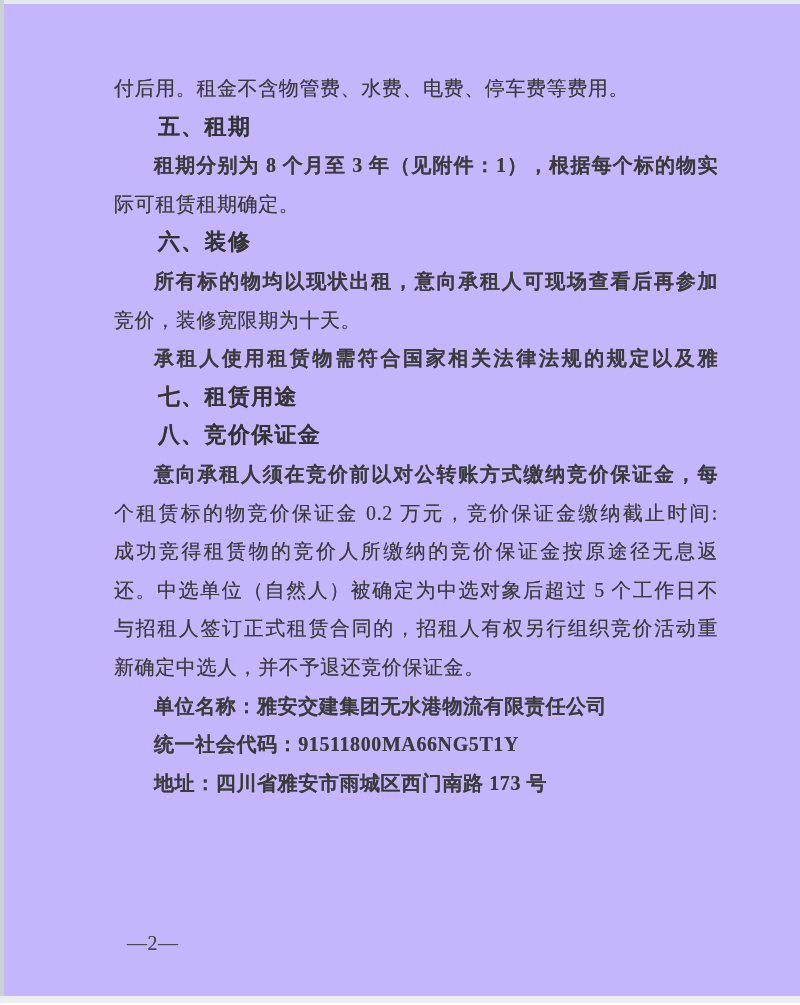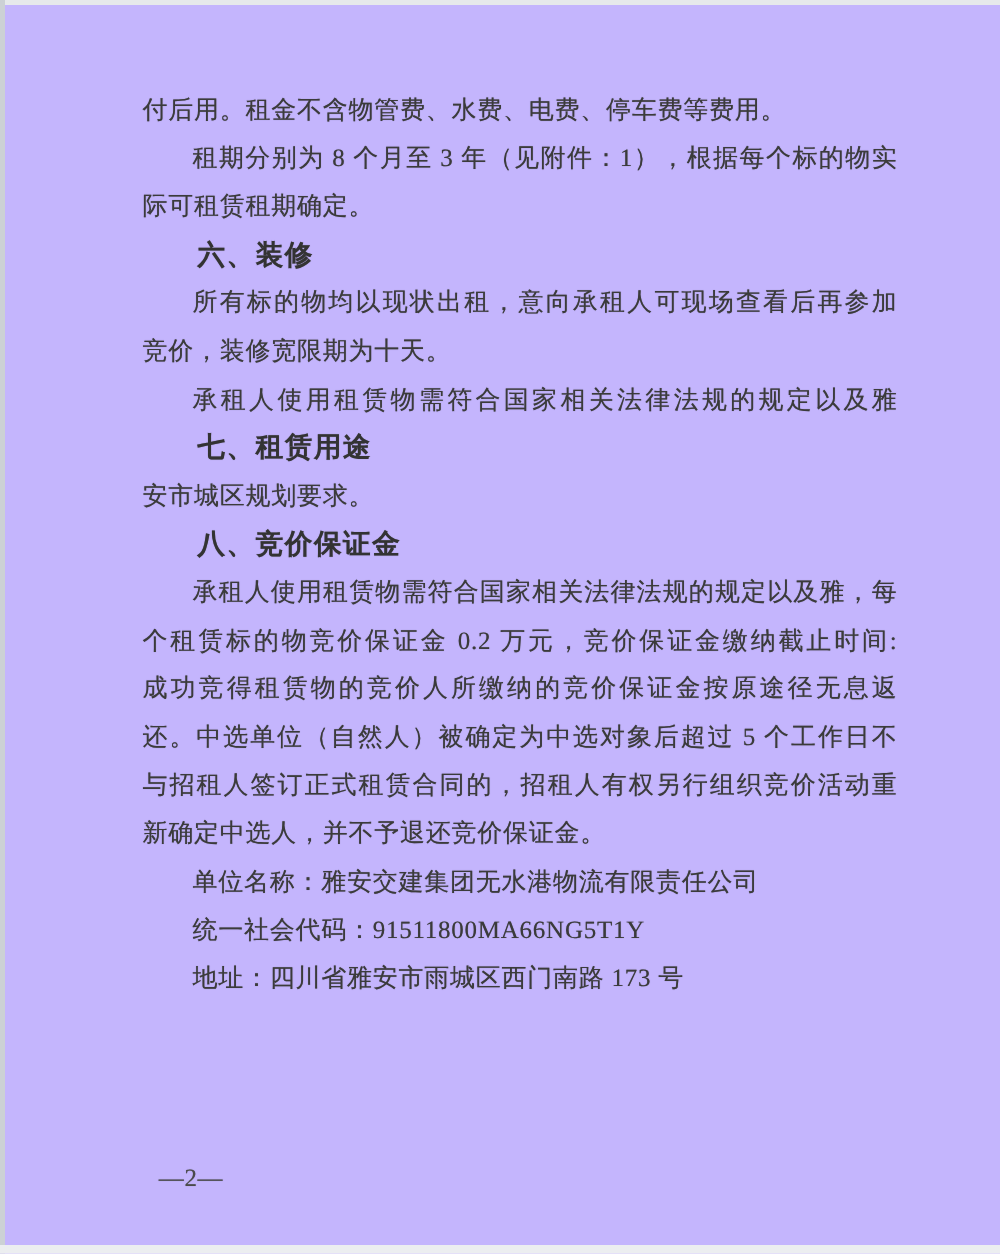--- a/index.html
+++ b/index.html
@@ -45,20 +45,21 @@
     line-height: 38.6px;
     letter-spacing: 0.6px;
     text-shadow: 0 0 0.6px rgba(60,60,60,0.65);
     white-space: normal;
   }
   .ln {
     min-height: 38.6px;
   }
   .ind {
     text-indent: 2em;
+    font-weight: bold;
   }
   .just {
     text-align: justify;
     text-align-last: justify;
   }
   .head {
     font-family: "Liberation Sans", "DejaVu Sans", sans-serif;
     font-weight: bold;
     font-size: 22px;
     letter-spacing: 1.3px;
@@ -78,30 +79,30 @@
 </head>
 <body>
 
 <div class="page">
   <div class="edge-top"></div>
   <div class="edge-left"></div>
   <div class="edge-bottom"></div>
 
   <div class="content">
     <div class="ln">付后用。租金不含物管费、水费、电费、停车费等费用。</div>
+    <div class="ln ind head">五、租期</div>
     <div class="ln ind just">租期分别为 8 个月至 3 年（见附件：1），根据每个标的物实</div>
     <div class="ln">际可租赁租期确定。</div>
     <div class="ln ind head">六、装修</div>
     <div class="ln ind just">所有标的物均以现状出租，意向承租人可现场查看后再参加</div>
     <div class="ln">竞价，装修宽限期为十天。</div>
     <div class="ln ind just">承租人使用租赁物需符合国家相关法律法规的规定以及雅</div>
     <div class="ln ind head">七、租赁用途</div>
-    <div class="ln">安市城区规划要求。</div>
     <div class="ln ind head">八、竞价保证金</div>
-    <div class="ln ind just">承租人使用租赁物需符合国家相关法律法规的规定以及雅，每</div>
+    <div class="ln ind just">意向承租人须在竞价前以对公转账方式缴纳竞价保证金，每</div>
     <div class="ln just">个租赁标的物竞价保证金 0.2 万元，竞价保证金缴纳截止时间:</div>
     <div class="ln just">成功竞得租赁物的竞价人所缴纳的竞价保证金按原途径无息返</div>
     <div class="ln just">还。中选单位（自然人）被确定为中选对象后超过 5 个工作日不</div>
     <div class="ln just">与招租人签订正式租赁合同的，招租人有权另行组织竞价活动重</div>
     <div class="ln">新确定中选人，并不予退还竞价保证金。</div>
     <div class="ln ind">单位名称：雅安交建集团无水港物流有限责任公司</div>
     <div class="ln ind">统一社会代码：91511800MA66NG5T1Y</div>
     <div class="ln ind">地址：四川省雅安市雨城区西门南路 173 号</div>
   </div>
 

